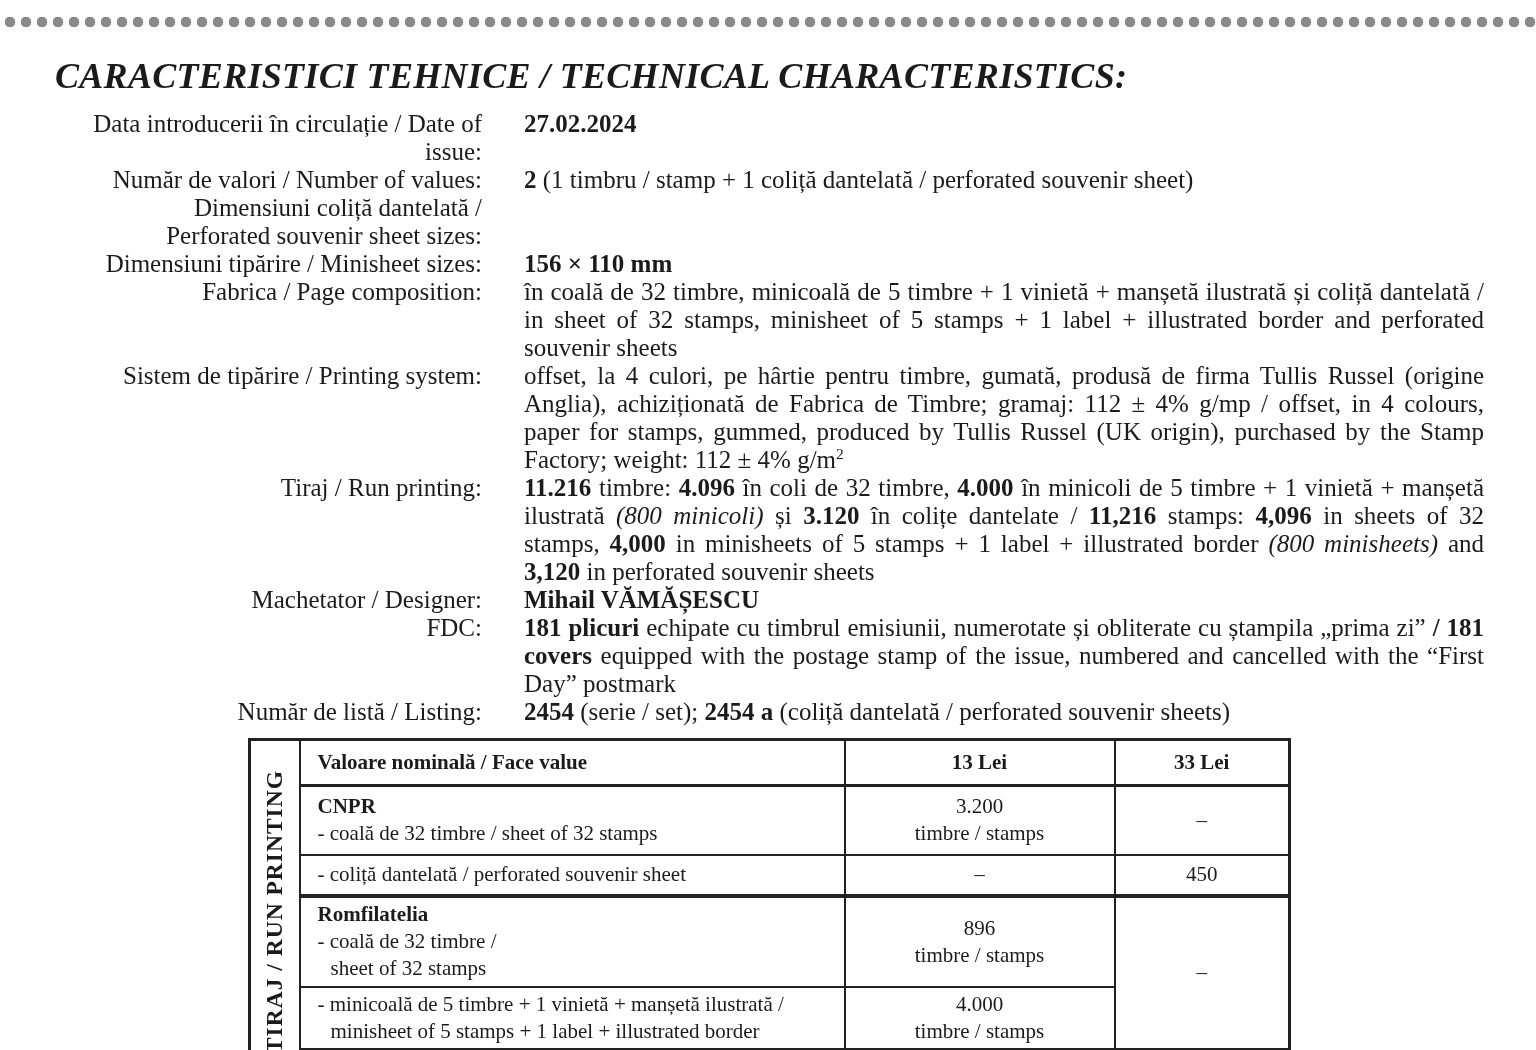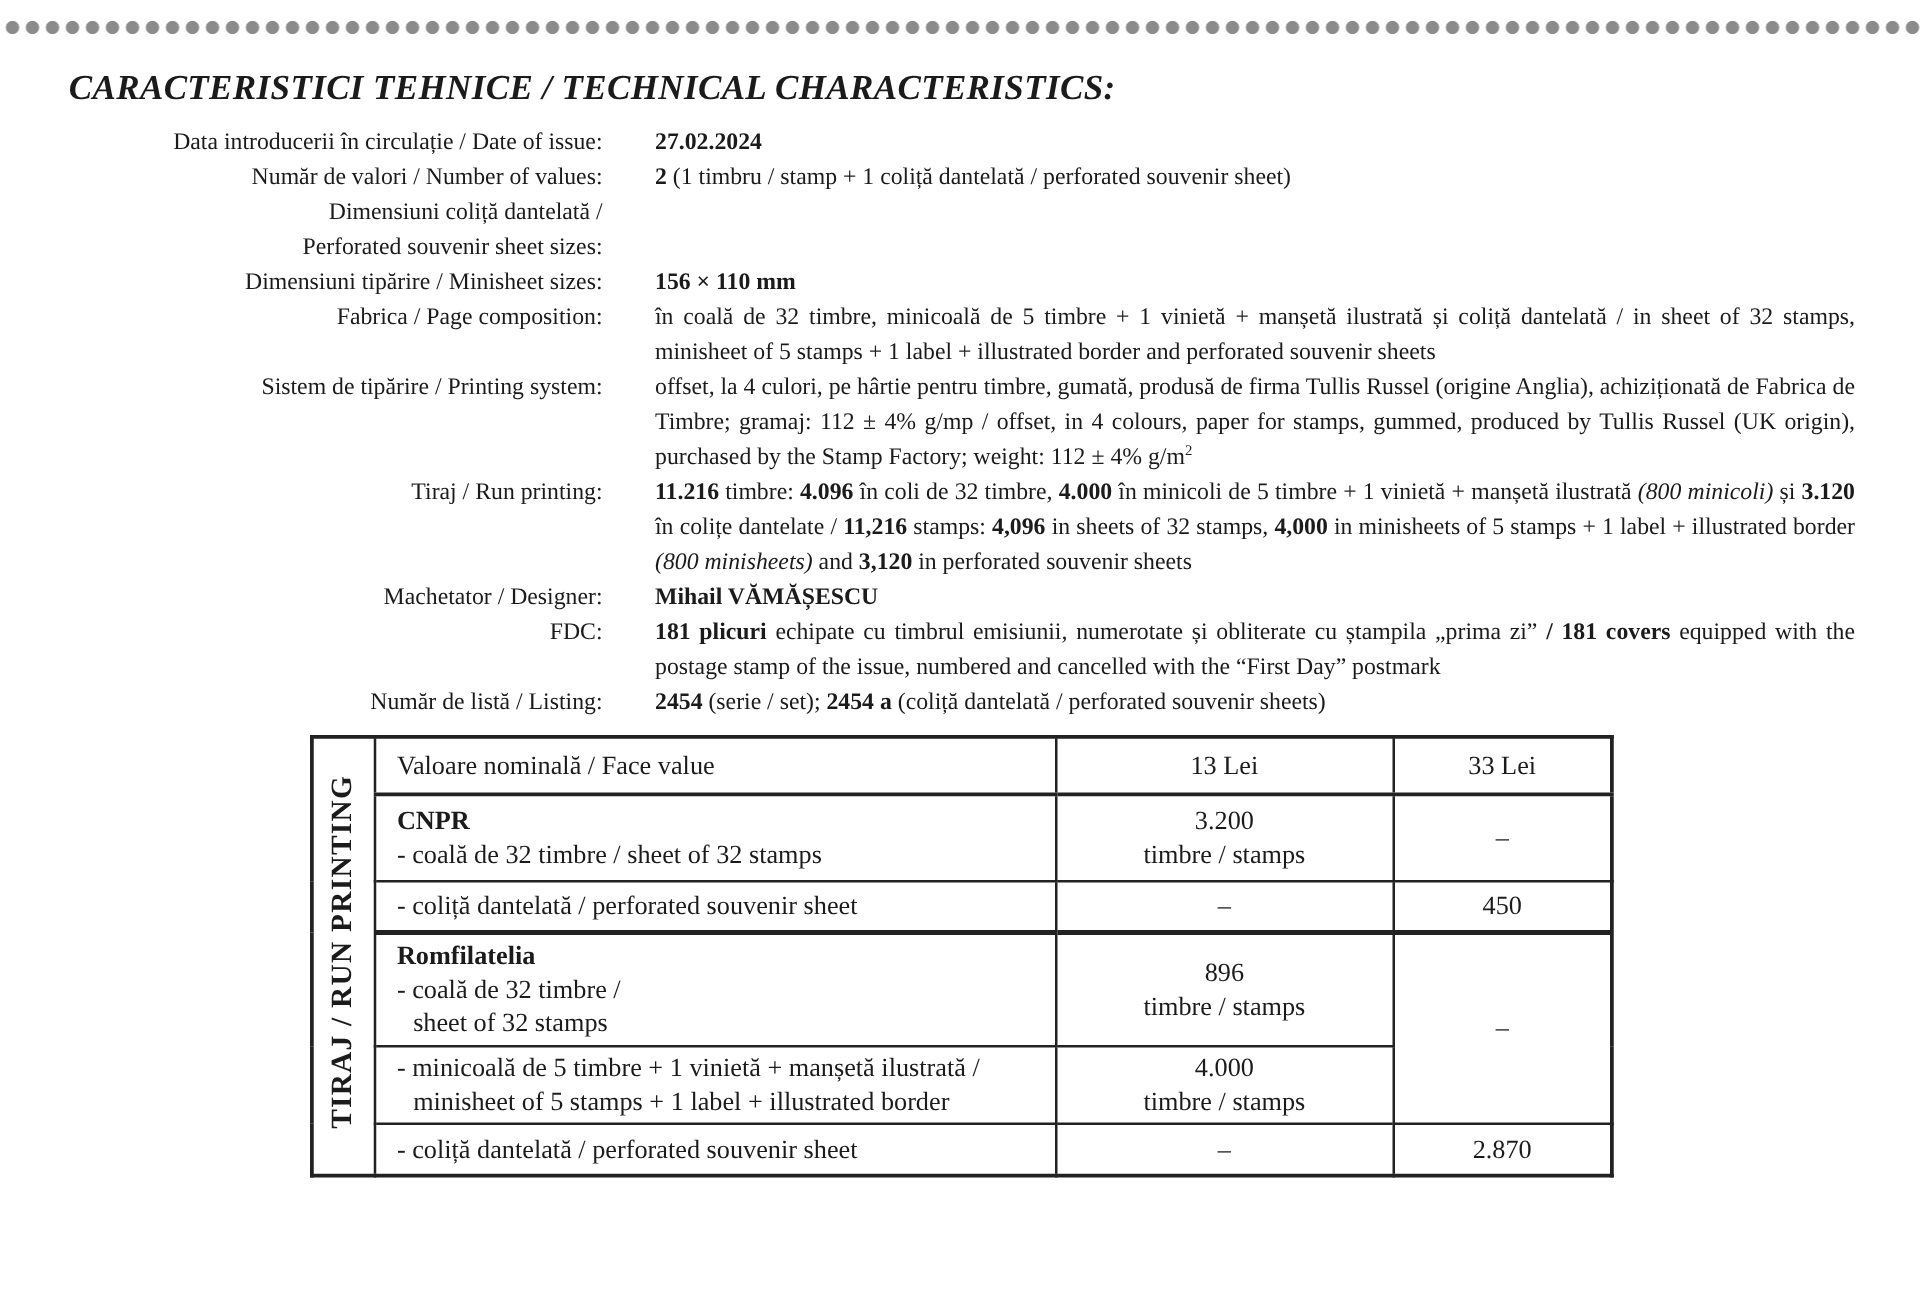--- a/index.html
+++ b/index.html
@@ -12,30 +12,30 @@
   }
   .dots {
     height: 12px;
     margin-top: 16px;
     background-image: radial-gradient(circle, #8b8b8b 5px, transparent 5.6px);
     background-size: 16px 12px;
     background-repeat: repeat-x;
     background-position: 2px center;
   }
   .title {
-    font-size: 28px;
+    font-size: 36px;
     font-weight: bold;
     font-style: italic;
     margin: 27px 52px 0 55px;
     letter-spacing: 0.3px;
     white-space: nowrap;
   }
   .kv {
     margin: 13px 52px 12px 55px;
-    font-size: 19px;
+    font-size: 25px;
     line-height: 28px;
     font-family: Liberation Serif, serif;
   }
   .entry { display: flex; }
   .entry .label { width: 427px; flex: none; text-align: right; }
   .entry .value { margin-left: 42px; flex: 1; text-align: justify; }
   .entry.bottom-align { align-items: center; }
   .b { font-weight: bold; }
   .i { font-style: italic; }
   .sup { vertical-align: super; font-size: 0.62em; line-height: 0; }
@@ -43,21 +43,21 @@
   table.print-table {
     border-collapse: collapse;
     table-layout: fixed;
     width: 1040px;
     margin: 10px 0 0 248px;
     font-size: 21px;
     line-height: 27px;
   }
   .print-table th, .print-table td { border: 2px solid #222222; }
   table.print-table { border: 3px solid #222222; }
-  .print-table th { border-bottom-width: 3px; font-weight: normal; vertical-align: middle; }
+  .print-table th { border-bottom-width: 3px; font-weight: bold; vertical-align: middle; }
   .print-table tr.r-rom-sheet td { border-top-width: 4px; }
   .print-table .desc, .print-table .desc-h {
     text-align: left;
     padding: 3px 8px 3px 17px;
     vertical-align: middle;
   }
   .print-table .num { text-align: center; vertical-align: middle; padding: 2px 4px; }
   .print-table .side { text-align: center; vertical-align: middle; padding: 0; }
   .side-text {
     display: inline-block;

